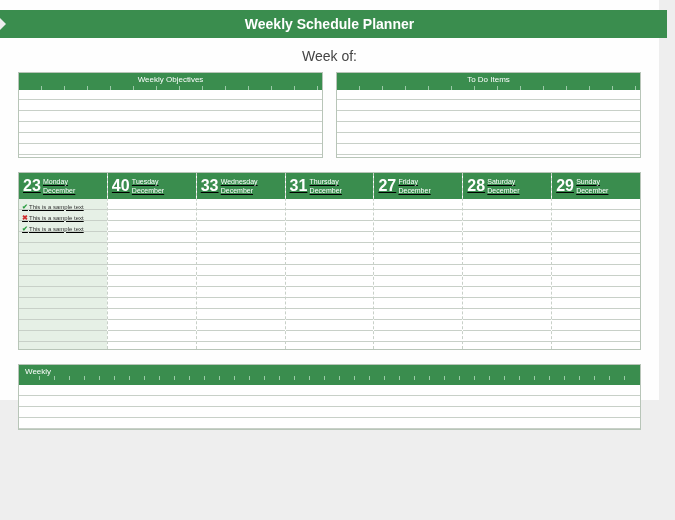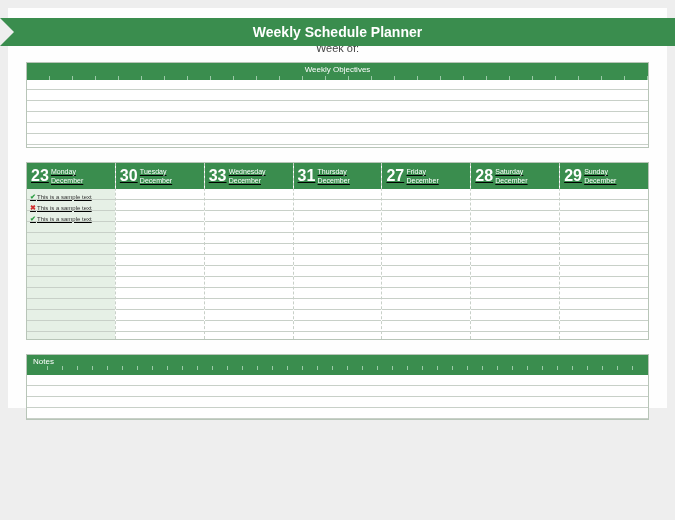--- a/index.html
+++ b/index.html
@@ -1,22 +1,22 @@
 <!DOCTYPE html>
 <html><head>
 <meta charset="utf-8">
 <style>
 * { box-sizing: border-box; margin: 0; padding: 0; }
 body { background: #eeeeee; font-family: Arial, sans-serif; width: 675px; height: 520px; overflow: hidden; }
-.page { background: #fefefe; margin: 8px; width: 659px; height: 400px; position: relative; padding: 2px 18px; }
+.page { background: #fefefe; width: 659px; height: 400px; position: relative; padding: 16px 18px; }
 .ribbon-banner { position: absolute; left: -8px; top: 10px; right: -8px; height: 28px; background: #3a8d4e; }
 .ribbon-banner::before { content: ""; position: absolute; left: 0; top: 0; border-style: solid; border-width: 14px 0 14px 14px; border-color: transparent transparent transparent #eeeeee; }
 .ribbon-banner::after { content: ""; position: absolute; right: 0; top: 0; border-style: solid; border-width: 14px 14px 14px 0; border-color: transparent #eeeeee transparent transparent; display:none;}
 .title { position: relative; color: #fff; font-weight: bold; font-size: 14px; text-align: center; line-height: 28px; z-index: 2; }
-.weekof { text-align: center; font-size: 11px; color: #444; margin-top: 32px; margin-bottom: 8px; }
+.weekof { text-align: center; font-size: 14px; color: #444; margin-top: 32px; margin-bottom: 8px; }
 .top-row { display: flex; gap: 13px; margin-bottom: 14px; }
 .card { flex: 1; border: 1px solid #b8c5b8; background: #fff;}
 .card-header { background: #3a8d4e; height: 16px; color: #fff; font-size: 8px; text-align: center; line-height: 12px; position: relative; }
 .card-header-label { display: block; padding-top:1px;}
 .tickbar { height: 4px; background: #3a8d4e; position: relative; }
 .tickbar::after { content: " "; position: absolute; left: 0; right: 0; top: 0; height: 4px; background-image: repeating-linear-gradient(to right, transparent 0, transparent 22px, #9ccaa8 22px, #9ccaa8 23px); }
 .card-body { height: 68px; background-image: repeating-linear-gradient(to bottom, #fff 0, #fff 10px, #c8d0c8 10px, #c8d0c8 11px); }
 .week { border: 1px solid #b8c5b8; background: #fff; display: flex; position: relative; margin-bottom: 14px; }
 .daycol { flex: 1; border-right: 1px dashed #c8d0c8; text-decoration: underline; }
 .daycol:last-child { border-right: none; }
@@ -44,20 +44,27 @@
   <div class="weekof">Week of:</div>
 
   <div class="top-row">
     <div class="card">
       <div class="card-header">
         <span class="card-header-label">Weekly Objectives</span>
         <div class="tickbar"></div>
       </div>
       <div class="card-body"></div>
     </div>
+    <div class="card">
+      <div class="card-header">
+        <span class="card-header-label">To Do Items</span>
+        <div class="tickbar"></div>
+      </div>
+      <div class="card-body"></div>
+    </div>
   </div>
 
   <div class="week">
     <div class="daycol first">
       <div class="dayhead">
         <div class="daynum">23</div>
         <div class="daylbl"><span>Monday</span><br><span>December</span></div>
       </div>
       <div class="daybody">
         <div class="entry">
@@ -69,21 +76,21 @@
             <span>This is a sample text</span>
           </div>
         <div class="entry">
             <span class="ic check">✔</span>
             <span>This is a sample text</span>
           </div>
       </div>
     </div>
     <div class="daycol">
       <div class="dayhead">
-          <div class="daynum">30</div>
+          <div class="daynum">40</div>
           <div class="daylbl"><span>Tuesday</span><br><span>December</span></div>
         </div>
       <div class="daybody"></div>
     </div>
     <div class="daycol">
       <div class="dayhead">
           <div class="daynum">33</div>
           <div class="daylbl"><span>Wednesday</span><br><span>December</span></div>
         </div>
       <div class="daybody"></div>
@@ -113,18 +120,18 @@
       <div class="dayhead">
           <div class="daynum">29</div>
           <div class="daylbl"><span>Sunday</span><br><span>December</span></div>
         </div>
       <div class="daybody"></div>
     </div>
   </div>
 
   <div class="notes">
     <div class="notes-head">
-      <span>Notes</span>
+      <span>Weekly</span>
       <div class="notes-tick"></div>
     </div>
     <div class="notes-body"></div>
   </div>
 </div>
 
 </body></html>

